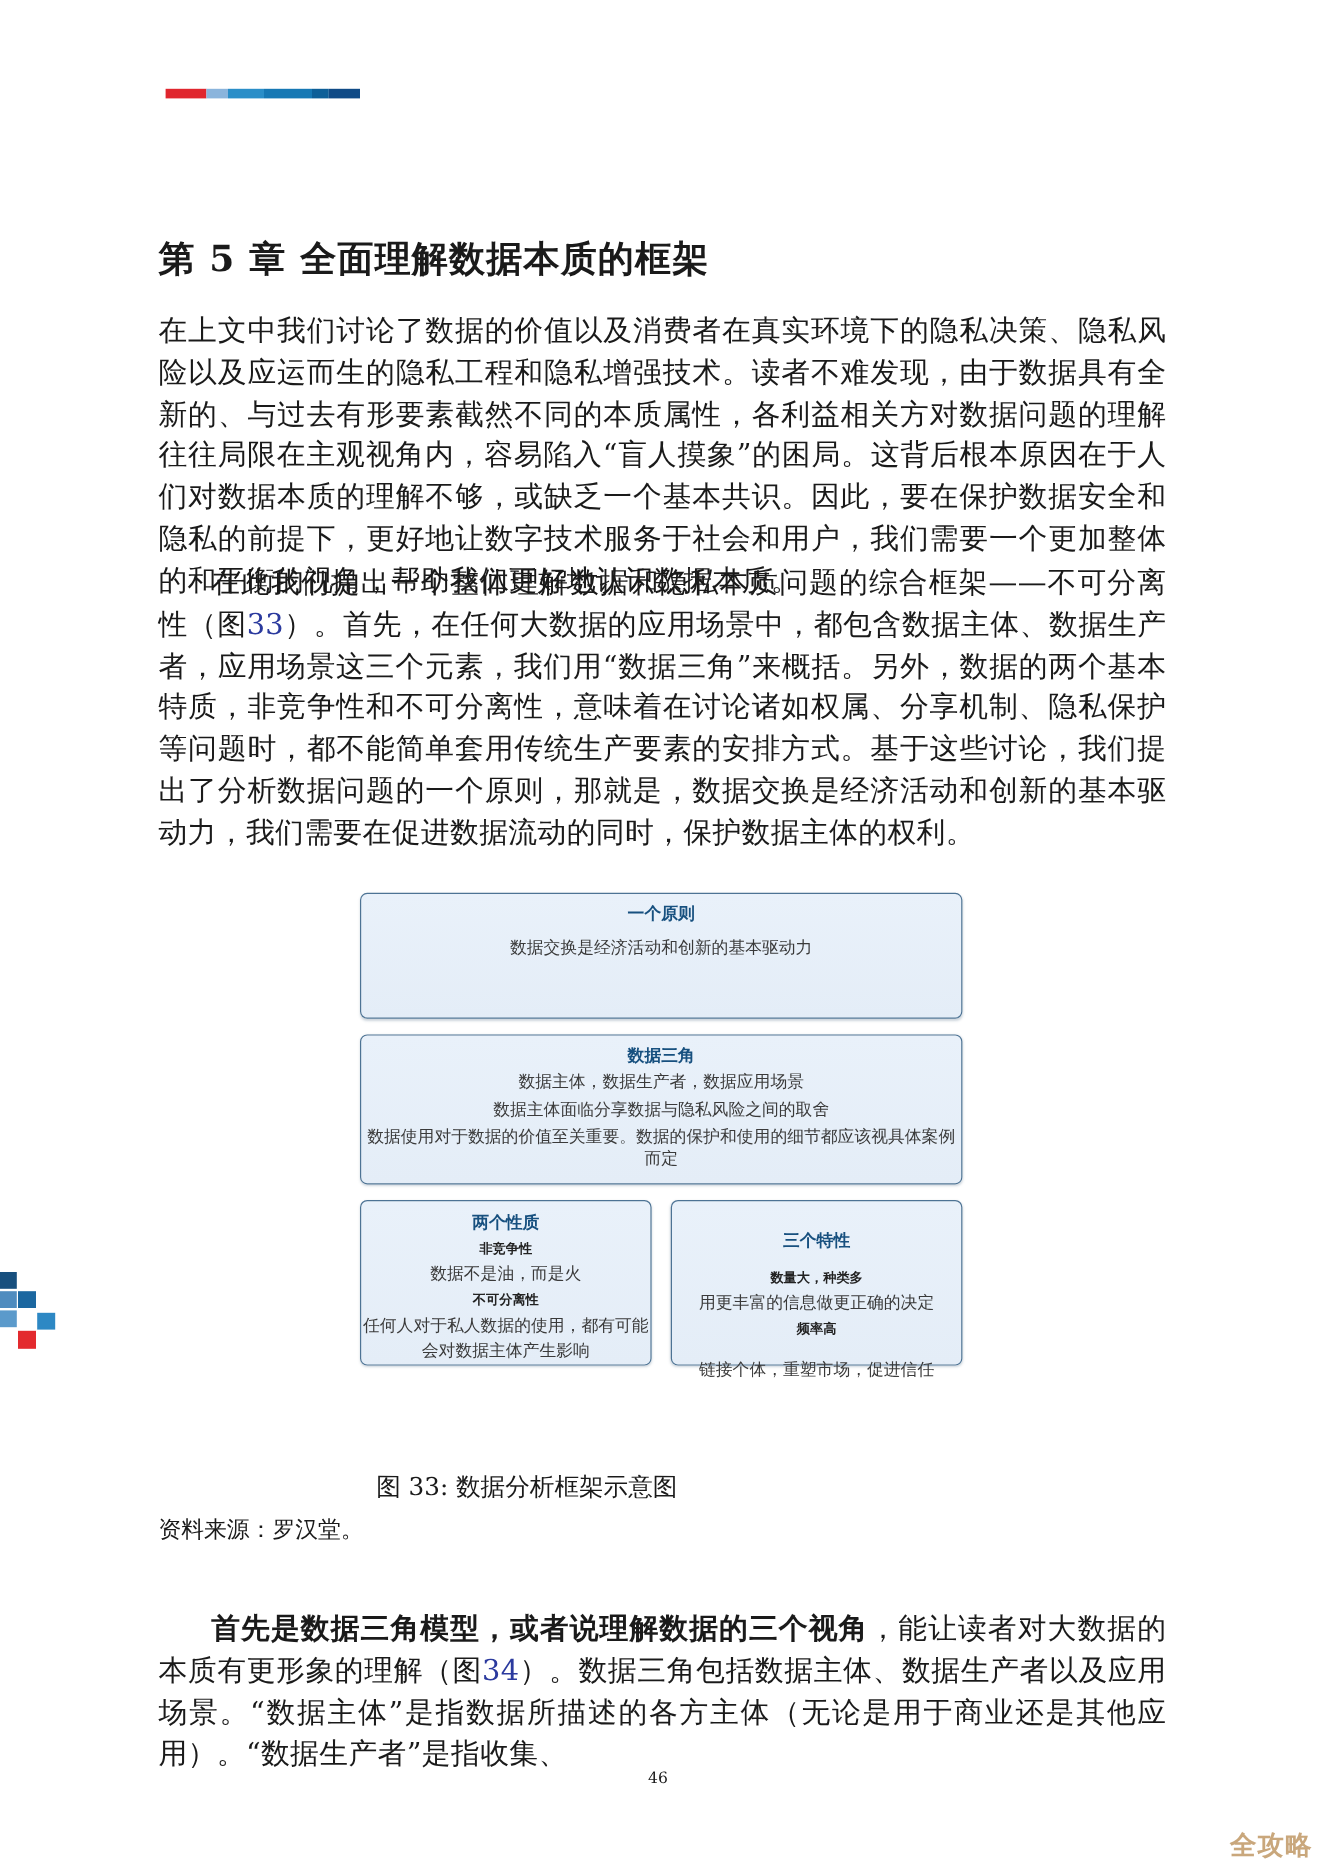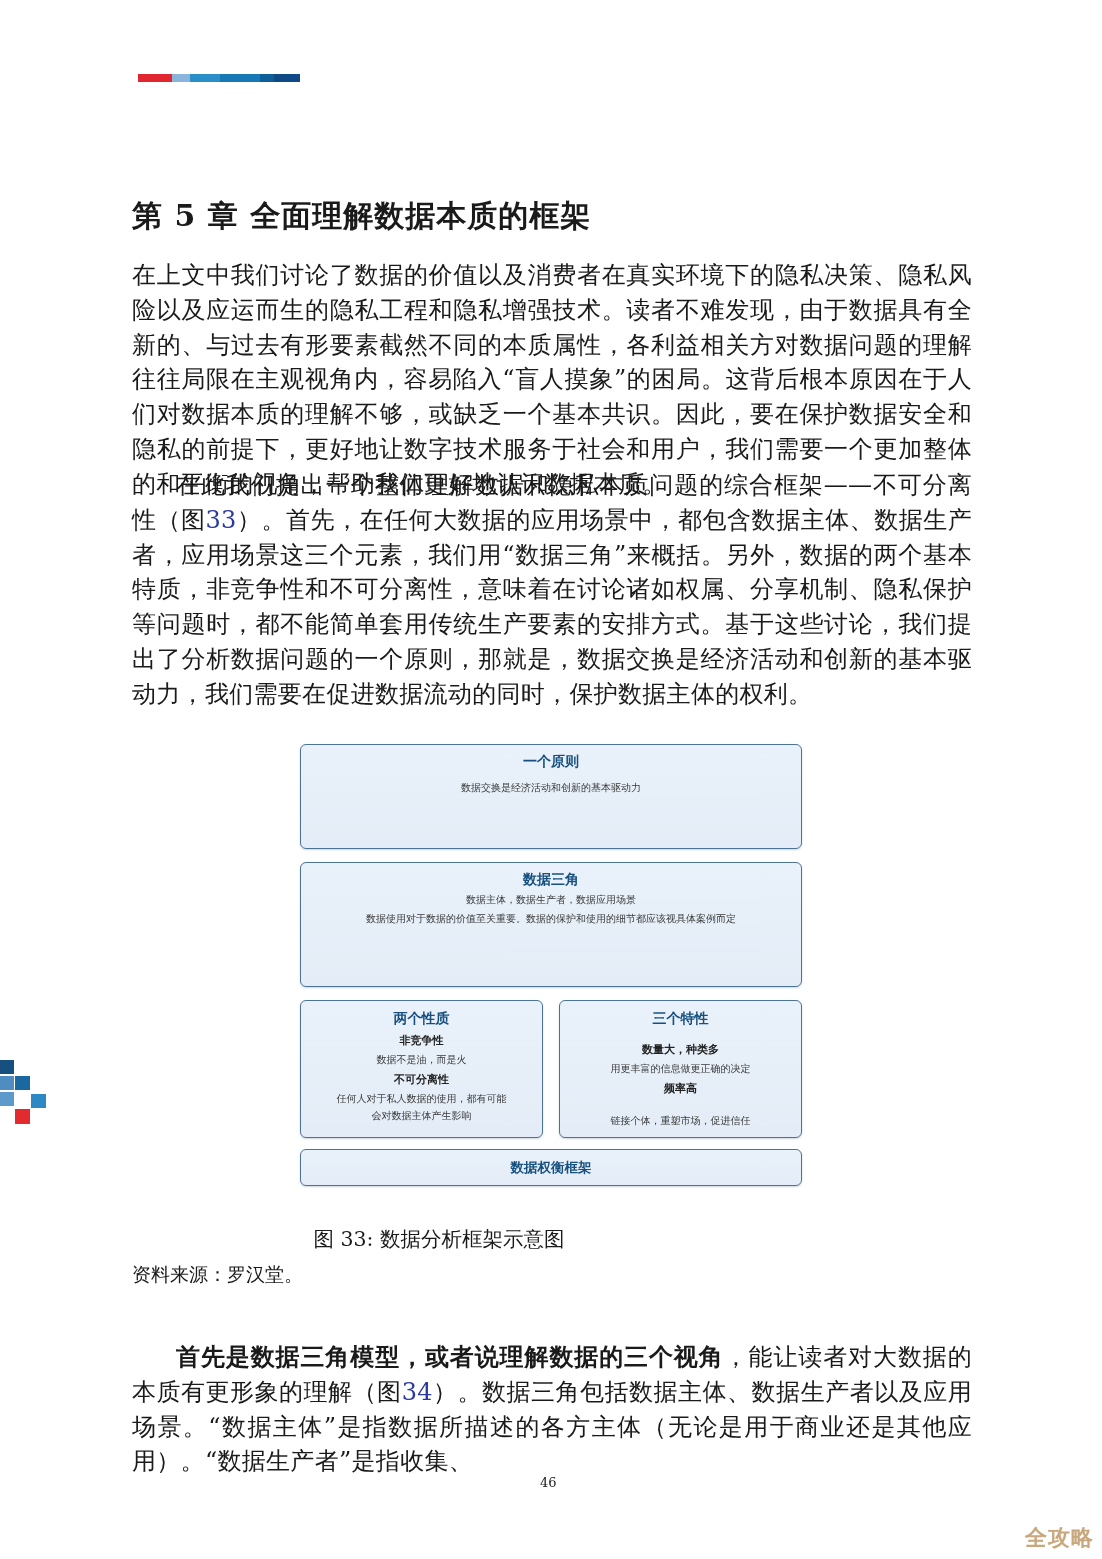--- a/index.html
+++ b/index.html
@@ -27,21 +27,21 @@
   .diagram { position: absolute; left: 300px; top: 744px; width: 488px; height: 442px;
     font-family: Liberation Serif, serif; }
   .dbox {
     position: absolute; box-sizing: border-box;
     border: 1.5px solid #4d7394; border-radius: 6px;
     background: linear-gradient(#e9f1fa, #e4edf7);
     box-shadow: 0 1px 2px rgba(60,90,120,0.25);
     text-align: center; color: #333;
   }
   .dbox .h { color: #17507f; font-weight: bold; font-size: 14px; display: block; }
-  .dbox .t { font-size: 10px; display: block; color: #3a3a3a; }
+  .dbox .t { font-size: 14px; display: block; color: #3a3a3a; }
   .dbox .s { font-size: 11px; font-weight: bold; display: block; color: #222; }
 
   .fig-caption { position: absolute; left: 0; width: 878px; top: 1225px; text-align: center;
     font-size: 20.5px; margin: 0; }
   .source { position: absolute; left: 132px; top: 1262px; font-size: 19px; margin: 0; }
   .page-num { position: absolute; left: 540px; top: 1475px; font-size: 13px; }
   .watermark { position: absolute; right: 8px; bottom: 6px; font-size: 22px; font-weight: bold;
     color: #c9a77c; font-family: "DejaVu Sans", "Liberation Sans", sans-serif; letter-spacing: 1px; }
   .pix { position: absolute; }
 </style>
@@ -65,43 +65,41 @@
 
 <div class="diagram">
   <div class="dbox" style="left:0;top:0;width:502px;height:105px">
     <span class="h" style="margin-top:8px">一个原则</span>
     <span class="t" style="margin-top:10px">数据交换是经济活动和创新的基本驱动力</span>
   </div>
 
   <div class="dbox" style="left:0;top:118px;width:502px;height:125px">
     <span class="h" style="margin-top:8px">数据三角</span>
     <span class="t" style="margin-top:4px">数据主体，数据生产者，数据应用场景</span>
+    <span class="t" style="margin-top:5px">数据主体面临分享数据与隐私风险之间的取舍</span>
     <span class="t" style="margin-top:5px">数据使用对于数据的价值至关重要。数据的保护和使用的细节都应该视具体案例而定</span>
   </div>
 
   <div class="dbox" style="left:0;top:256px;width:243px;height:138px">
     <span class="h" style="margin-top:9px">两个性质</span>
     <span class="s" style="margin-top:5px">非竞争性</span>
     <span class="t" style="margin-top:5px">数据不是油，而是火</span>
     <span class="s" style="margin-top:5px">不可分离性</span>
     <span class="t" style="margin-top:5px">任何人对于私人数据的使用，都有可能</span>
     <span class="t" style="margin-top:3px">会对数据主体产生影响</span>
   </div>
 
   <div class="dbox" style="left:259px;top:256px;width:243px;height:138px">
-    <span class="h" style="margin-top:9px">三个特性</span>
+    <span class="h" style="margin-top:24px">三个特性</span>
     <span class="s" style="margin-top:14px">数量大，种类多</span>
     <span class="t" style="margin-top:5px">用更丰富的信息做更正确的决定</span>
     <span class="s" style="margin-top:5px">频率高</span>
     <span class="t" style="margin-top:18px">链接个体，重塑市场，促进信任</span>
   </div>
 
-  <div class="dbox" style="left:0;top:405px;width:502px;height:37px">
-    <span class="h" style="margin-top:9px;font-size:13.5px">数据权衡框架</span>
-  </div>
 </div>
 
 <p class="fig-caption">图 33: 数据分析框架示意图</p>
 <p class="source">资料来源：罗汉堂。</p>
 
 <p class="para indent" style="top:1340px"><b>首先是数据三角模型，或者说理解数据的三个视角</b><span>，能让读者对大数据的本质有更形象的理解（图</span><a class="ref">34</a><span>）。数据三角包括数据主体、数据生产者以及应用场景。“数据主体”是指数据所描述的各方主体（无论是用于商业还是其他应用）。“数据生产者”是指收集、</span></p>
 
 <div>
   <div class="pix" style="left:0;top:1060px;width:14px;height:14px;background:#174f7e"></div>
   <div class="pix" style="left:0;top:1076px;width:14px;height:14px;background:#4f8cbf"></div>

